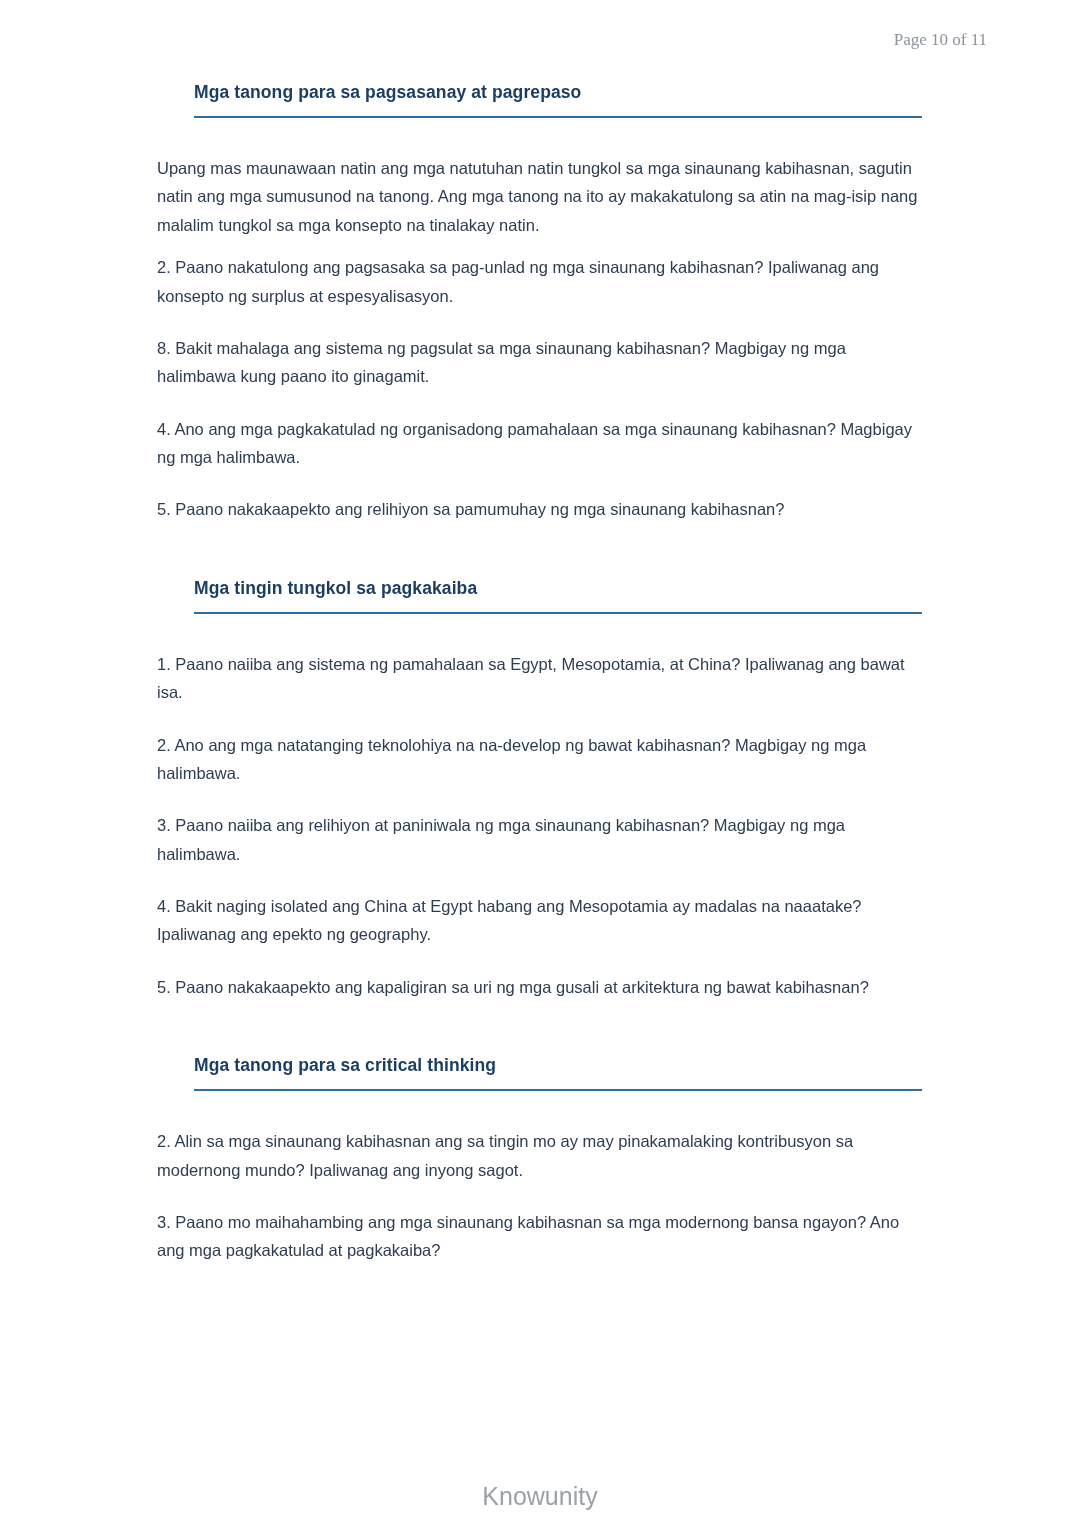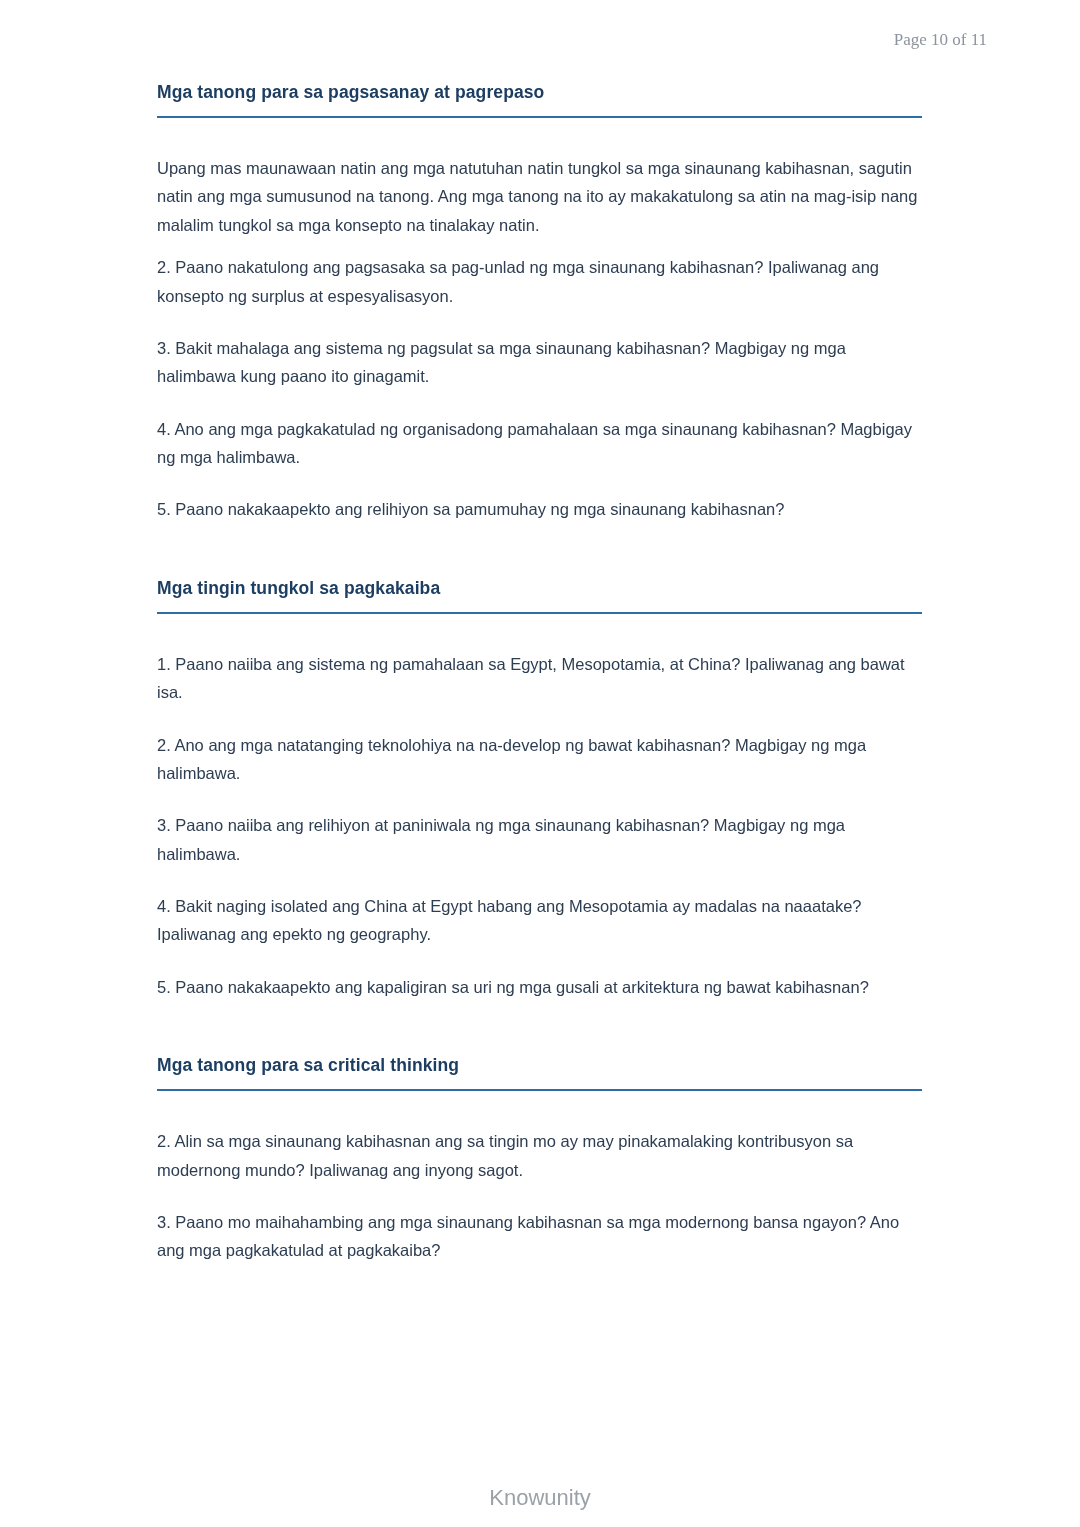--- a/index.html
+++ b/index.html
@@ -23,57 +23,58 @@
     padding: 82px 158px 0 157px;
   }
   .section-heading {
     color: #1d3e63;
     font-size: 17.5px;
     font-weight: bold;
     letter-spacing: 0.1px;
     padding-bottom: 13px;
     border-bottom: 2px solid #2e6da4;
     margin-bottom: 36px;
+    margin-left: 37px;
   }
   .section-heading + .section-heading,
   p + .section-heading {
     margin-top: 54px;
   }
   .content p {
     color: #2d3d52;
     font-size: 16.5px;
     line-height: 1.72;
     margin-bottom: 24px;
   }
   p.intro {
     margin-bottom: 14px;
   }
   .footer {
     position: absolute;
     left: 0;
     right: 0;
     bottom: 16px;
     text-align: center;
-    font-size: 22px;
+    font-size: 25px;
     color: #9ba1a9;
   }
 </style>
 </head>
 <body>
 
 <div class="page-indicator">Page 10 of 11</div>
 
 <div class="content">
 
   <h1 class="section-heading">Mga tanong para sa pagsasanay at pagrepaso</h1>
 
   <p class="intro">Upang mas maunawaan natin ang mga natutuhan natin tungkol sa mga sinaunang kabihasnan, sagutin natin ang mga sumusunod na tanong. Ang mga tanong na ito ay makakatulong sa atin na mag-isip nang malalim tungkol sa mga konsepto na tinalakay natin.</p>
 
   <p class="question">2. Paano nakatulong ang pagsasaka sa pag-unlad ng mga sinaunang kabihasnan? Ipaliwanag ang konsepto ng surplus at espesyalisasyon.</p>
-  <p class="question">3. Bakit mahalaga ang sistema ng pagsulat sa mga sinaunang kabihasnan? Magbigay ng mga halimbawa kung paano ito ginagamit.</p>
+  <p class="question">8. Bakit mahalaga ang sistema ng pagsulat sa mga sinaunang kabihasnan? Magbigay ng mga halimbawa kung paano ito ginagamit.</p>
   <p class="question">4. Ano ang mga pagkakatulad ng organisadong pamahalaan sa mga sinaunang kabihasnan? Magbigay ng mga halimbawa.</p>
   <p class="question">5. Paano nakakaapekto ang relihiyon sa pamumuhay ng mga sinaunang kabihasnan?</p>
 
   <h2 class="section-heading">Mga tingin tungkol sa pagkakaiba</h2>
   <p class="question">1. Paano naiiba ang sistema ng pamahalaan sa Egypt, Mesopotamia, at China? Ipaliwanag ang bawat isa.</p>
   <p class="question">2. Ano ang mga natatanging teknolohiya na na-develop ng bawat kabihasnan? Magbigay ng mga halimbawa.</p>
   <p class="question">3. Paano naiiba ang relihiyon at paniniwala ng mga sinaunang kabihasnan? Magbigay ng mga halimbawa.</p>
   <p class="question">4. Bakit naging isolated ang China at Egypt habang ang Mesopotamia ay madalas na naaatake? Ipaliwanag ang epekto ng geography.</p>
   <p class="question">5. Paano nakakaapekto ang kapaligiran sa uri ng mga gusali at arkitektura ng bawat kabihasnan?</p>
 

